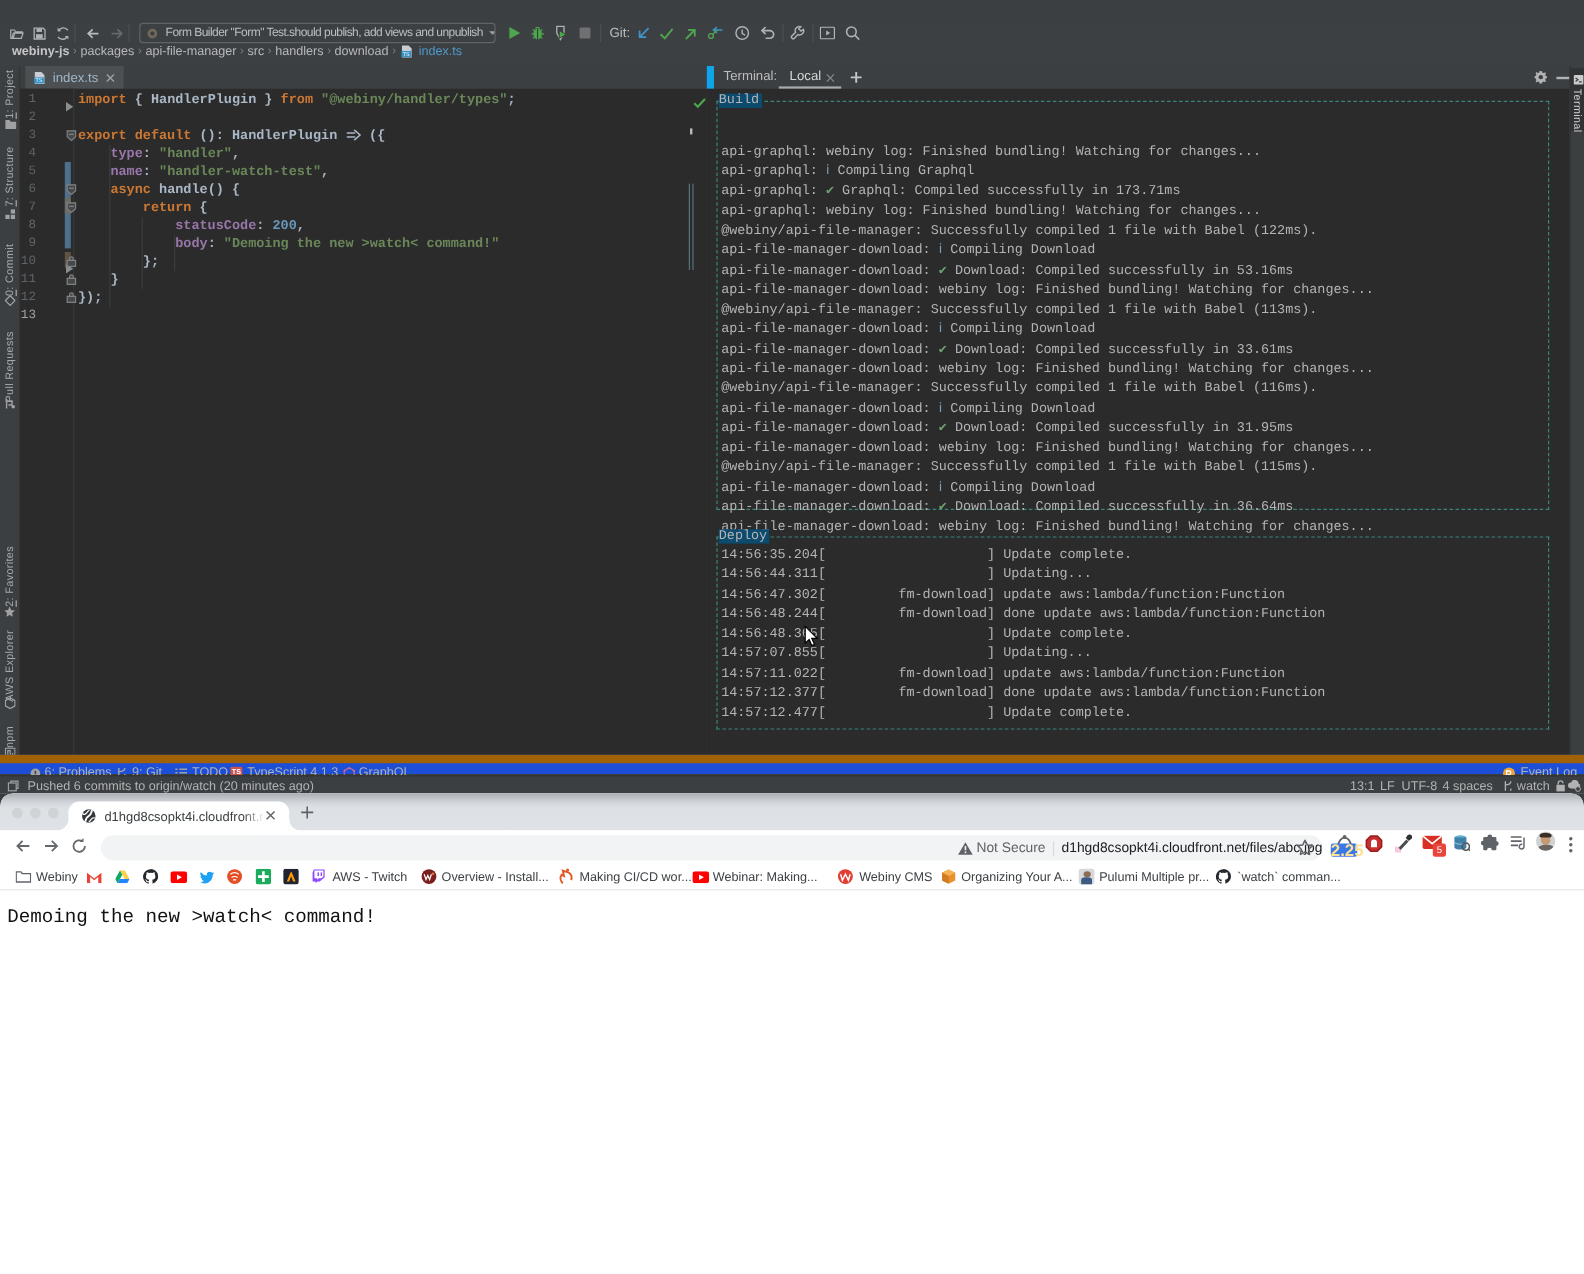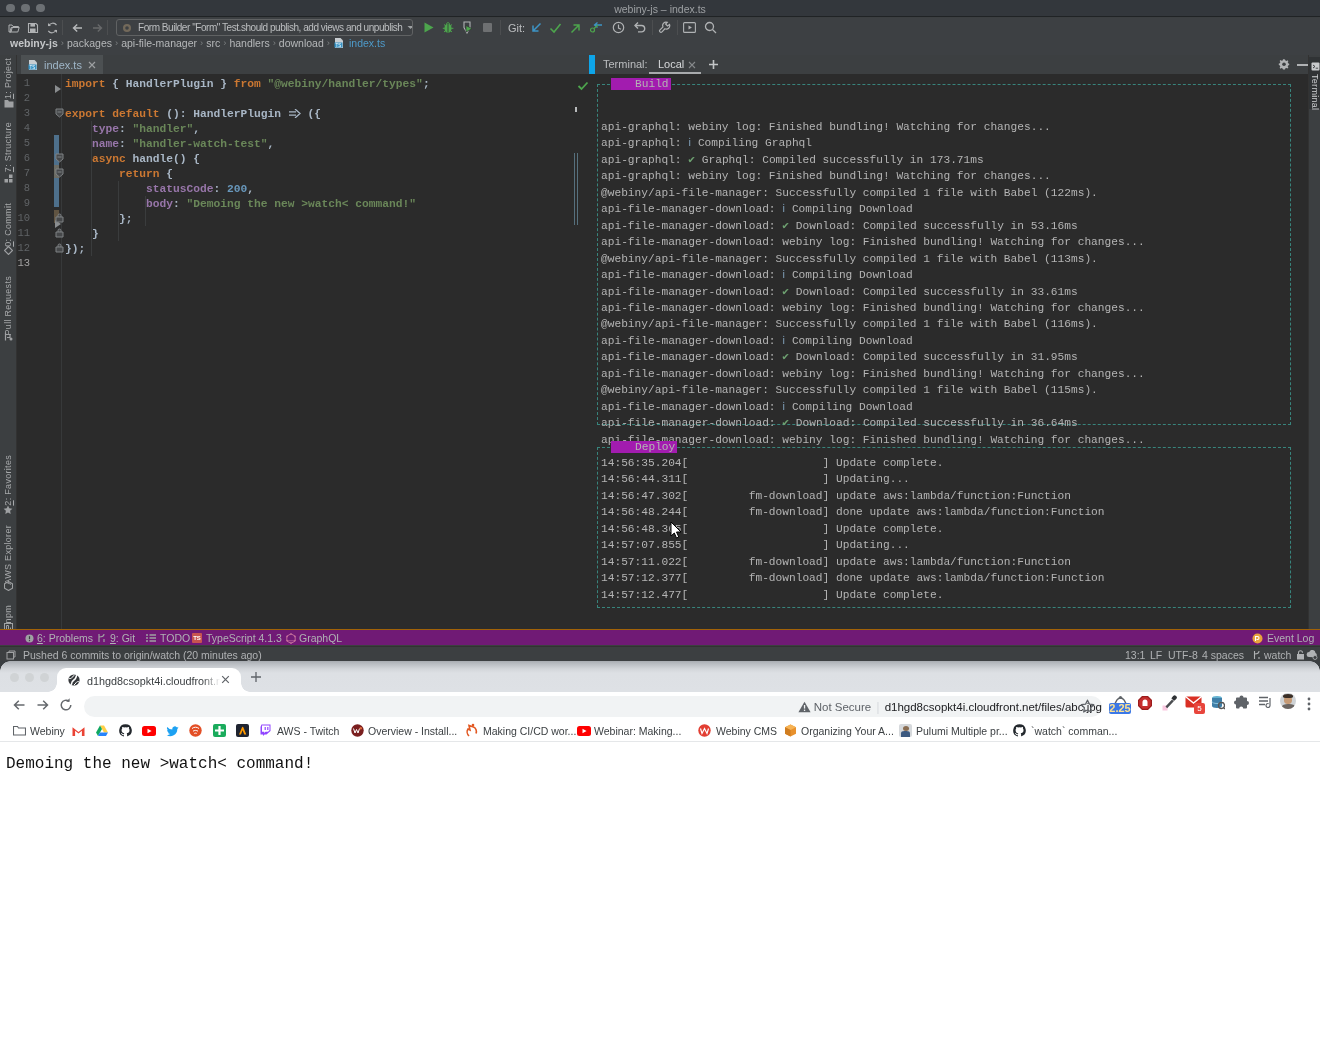--- a/index.html
+++ b/index.html
@@ -24,47 +24,41 @@
   #edtab span.fn { color:#9fb6c8; font-size:11px; margin:0 6px 0 5px; }
   #editor { position:absolute; left:17px; top:74px; width:572px; height:555px; background:#2b2b2b; }
   #gutter { position:absolute; left:0; top:0; width:45px; height:555px; background:#2b2b2b; border-right:1px solid #37393a; }
   .ln { position:absolute; right:31px; color:#606366; font-size:10.5px; font-family:"Liberation Mono",monospace; }
   #code { position:absolute; left:48px; top:3px; font-family:"Liberation Mono",monospace; font-size:11.25px; line-height:15px; color:#a9b7c6; white-space:pre; font-weight:bold; }
   .kw { color:#cc7832; } .str { color:#6a8759; } .fld { color:#9876aa; } .num { color:#6897bb;margin-top:24px; }
   #term { position:absolute; left:589px; top:55px; width:719px; height:574px; background:#3c3f41; }
   #termhead { position:absolute; left:0; top:0; width:719px; height:19px; background:#3c3f41; border-left:6px solid #0ea5e9; }
   #termbody { position:absolute; left:0; top:19px; width:719px; height:555px; background:#2b2b2b; }
   .tbox { position:absolute; border:1px dashed #38847c; }
-  .tbox .lbl { position:absolute; top:-7px; left:13px; background:#a21caf; color:#b4b4b4; font-family:"Liberation Mono",monospace; font-size:11.2px; padding-right:2px;padding-left:24px; }
+  .tbox .lbl { position:absolute; top:-7px; left:1px; background:#0c4a6e; color:#b4b4b4; font-family:"Liberation Mono",monospace; font-size:11.2px; padding-right:2px; }
   .tlog { position:absolute; font-family:"Liberation Mono",monospace; font-size:11.2px; line-height:16.45px; color:#b4b4b4; white-space:pre; }
   .chk { color:#6ea171; } .inf { color:#7e9cb5; }
   
-  #botbar { position:absolute; left:0; top:629px; width:1320px; height:16px; background:#701a75; border-top:1px solid #a16207; color:#b0b2b4; font-size:10.5px; }
+  #botbar { position:absolute; left:0; top:629px; width:1320px; height:16px; background:#1d4ed8; border-top:7px solid #a16207; color:#b0b2b4; font-size:10.5px; }
   #statbar { position:absolute; left:0; top:646px; width:1320px; height:15px; background:#3c3f41; border-top:1px solid #323232; color:#b0b2b4; font-size:10.5px; }
   
   #chrome { position:absolute; left:0; top:661px; width:1320px; height:401px; background:#fff; }
   #tabstrip { position:absolute; left:0; top:0; width:1320px; height:31px; background:linear-gradient(#a8acb1 0px, #b5b9be 2px, #d3d6da 8px, #dde0e4 12px, #dee1e5 100%); }
   .ctl { position:absolute; top:12px; width:9px; height:9px; border-radius:50%; background:#d0d3d5; }
   #ctab { position:absolute; left:57px; top:7px; width:184px; height:24px; background:#fff; border-radius:9px 9px 0 0; }
   #omnirow { position:absolute; left:0; top:31px; width:1320px; height:26px; background:#fff; }
   #omni { position:absolute; left:84px; top:4px; width:1018px; height:21px; background:#f1f3f4; border-radius:11px; display:flex; align-items:center; font-size:11.5px; color:#202124;justify-content:flex-end; }
   #bookbar { position:absolute; left:0; top:57px; width:1320px; height:24px; background:#fff; border-bottom:1px solid #e5e7e9; font-size:11px; color:#3c4043; }
   .bkt { position:absolute; top:6.5px; white-space:nowrap; font-size:10.5px; }
   #pagetext { position:absolute; left:6px; top:94px; font-family:"Liberation Mono",monospace; font-size:16px; color:#111; }
 </style>
 </head>
 <body>
 <div id="root">
   <div id="ide">
-    <div id="titlebar">
-      <div class="tl" style="left:6px"></div>
-        <div class="tl" style="left:21px"></div>
-        <div class="tl" style="left:36px"></div>
-      <div id="idetitle">webiny-js – index.ts</div>
-    </div>
     <div id="toolbar">
 
       <svg class="abs" style="left:8px;top:4px" width="12" height="12" viewBox="0 0 12 12">
           <path d="M1 3h3l1 1.5h5.5v1H4.2L3 10H1z" fill="none" stroke="#afb1b3" stroke-width="1"></path>
           <path d="M3.2 5.5h8l-1.4 4.5H1.9z" fill="none" stroke="#afb1b3" stroke-width="1"></path>
         </svg>
       <svg class="abs" style="left:27px;top:4px" width="12" height="12" viewBox="0 0 12 12">
           <path d="M1.5 1.5h7.5l1.5 1.5v7.5h-9z" fill="none" stroke="#afb1b3" stroke-width="1.1"></path>
           <rect x="3.4" y="1.8" width="4.6" height="2.8" fill="#afb1b3"></rect>
           <rect x="3" y="6.5" width="5.6" height="3.6" fill="#afb1b3"></rect>
@@ -444,21 +438,21 @@
         <span style="color:#202124">d1hgd8csopkt4i.cloudfront.net/files/abc.jpg</span>
         <svg class="abs" style="left:996px;top:3px" width="15" height="15" viewBox="0 0 15 15">
           <path d="M7.5 1.2l1.9 3.9 4.3.6-3.1 3 .7 4.3-3.8-2-3.8 2 .7-4.3-3.1-3 4.3-.6z" fill="none" stroke="#5f6368" stroke-width="1.3" stroke-linejoin="round"></path>
         </svg>
       </div>
 
       <svg class="abs" style="left:1113px;top:3px" width="15" height="12" viewBox="0 0 15 12">
         <path d="M2 11C2 6 5 3 7.5 3S13 6 13 11" fill="none" stroke="#5f6368" stroke-width="1.5"></path>
         <circle cx="7.5" cy="2.5" r="1.6" fill="#5f6368"></circle>
       </svg>
-      <div class="abs" style="left:1109px;top:11px;width:22px;height:11px;background:#3b78e7;border-radius:2px;color:#fde293;font-size:11px;text-align:center;line-height:11px;font-weight:bold">2.25</div>
+      <div class="abs" style="left:1109px;top:11px;width:22px;height:11px;background:#3b78e7;border-radius:2px;color:#fde293;font-size:14px;text-align:center;line-height:11px;font-weight:bold">2.25</div>
       <svg class="abs" style="left:1137px;top:3px" width="16" height="16" viewBox="0 0 16 16">
         <path d="M5 1h6l4 4v6l-4 4H5l-4-4V5z" fill="#9b1c1c"></path>
         <path d="M5.6 2.2h4.8L13.8 5.6v4.8l-3.4 3.4H5.6L2.2 10.4V5.6z" fill="#c62f2f"></path>
         <path d="M8 4.5c1.5 0 2.5 1 2.5 2.5v4h-5V7C5.5 5.5 6.5 4.5 8 4.5z" fill="#fff"></path>
       </svg>
       <svg class="abs" style="left:1161px;top:2px" width="16" height="17" viewBox="0 0 16 17">
         <rect x="1.5" y="11.5" width="5" height="5" fill="#f9c8e0"></rect>
         <path d="M4.5 12.5 11 5.5l1.8 1.8-6.6 7z" fill="#4a4d50"></path>
         <path d="M10.3 4.2l2-2a1.9 1.9 0 0 1 2.7 2.7l-2 2z" fill="#35383b"></path>
         <circle cx="13.6" cy="3.6" r="2.1" fill="#2f3235"></circle>

